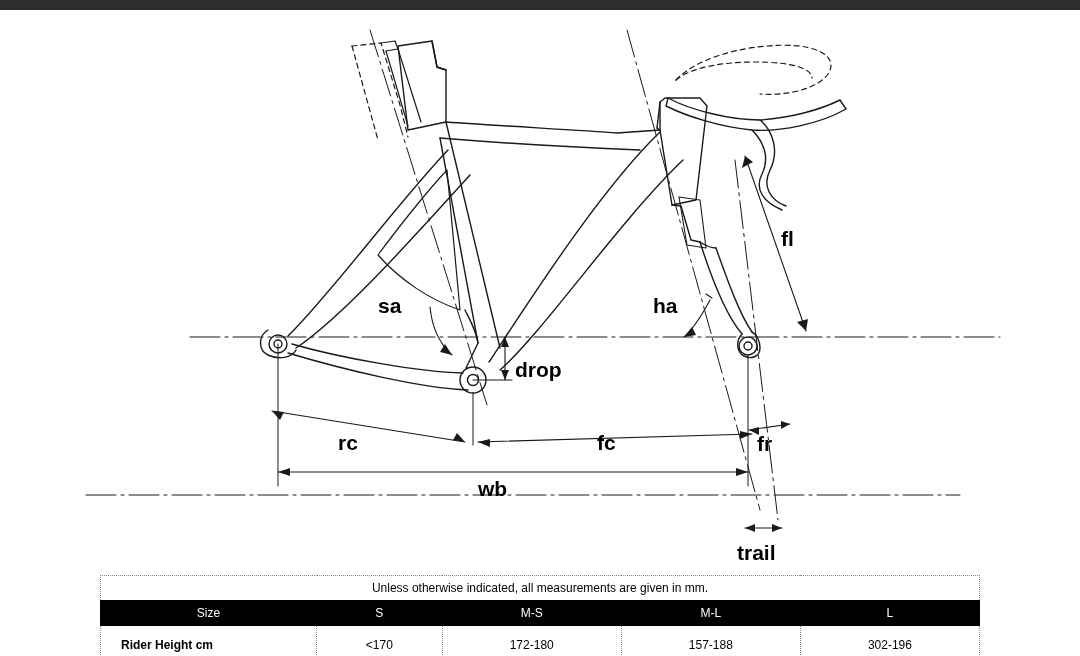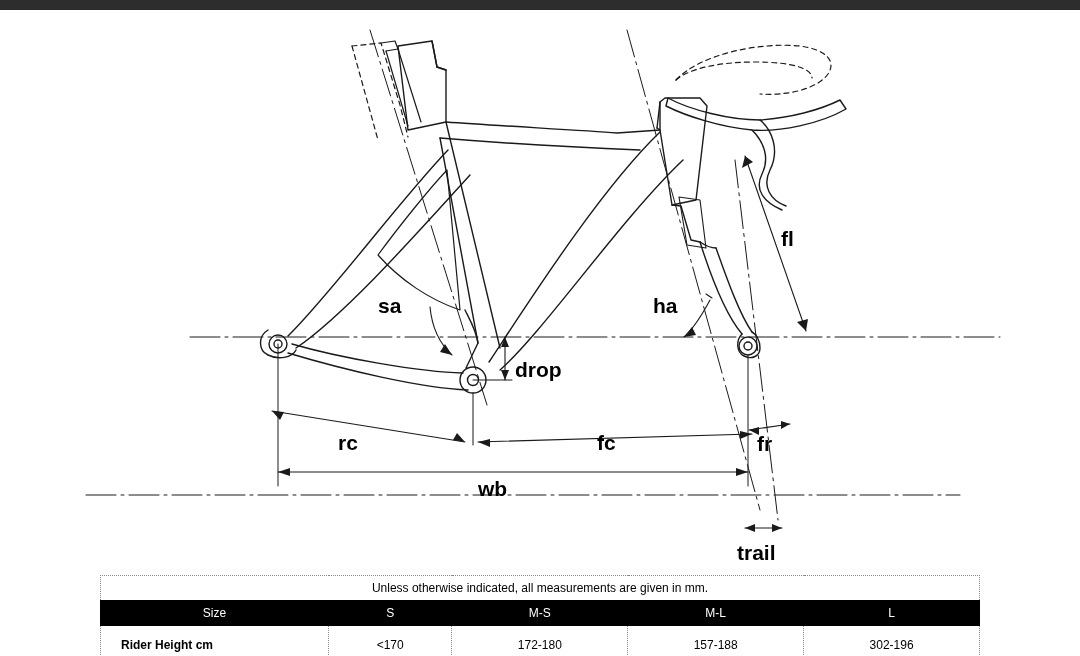--- a/index.html
+++ b/index.html
@@ -40,21 +40,21 @@
   #spec-table tr.note td{
     border:1px dotted #888;
     font-size:12px;
     padding:5px 6px;
   }
   #spec-table tr.header td{
     background:#000;
     color:#fff;
     font-size:12px;
     border:1px solid #000;
-    padding:5px 6px;
+    padding:5px 0;
   }
   #spec-table tr.datarow td.rowlabel{
     text-align:left;
     font-weight:bold;
     padding-left:20px;
   }
   .col-label{width:215px;}
 </style>
 </head>
 <body>

